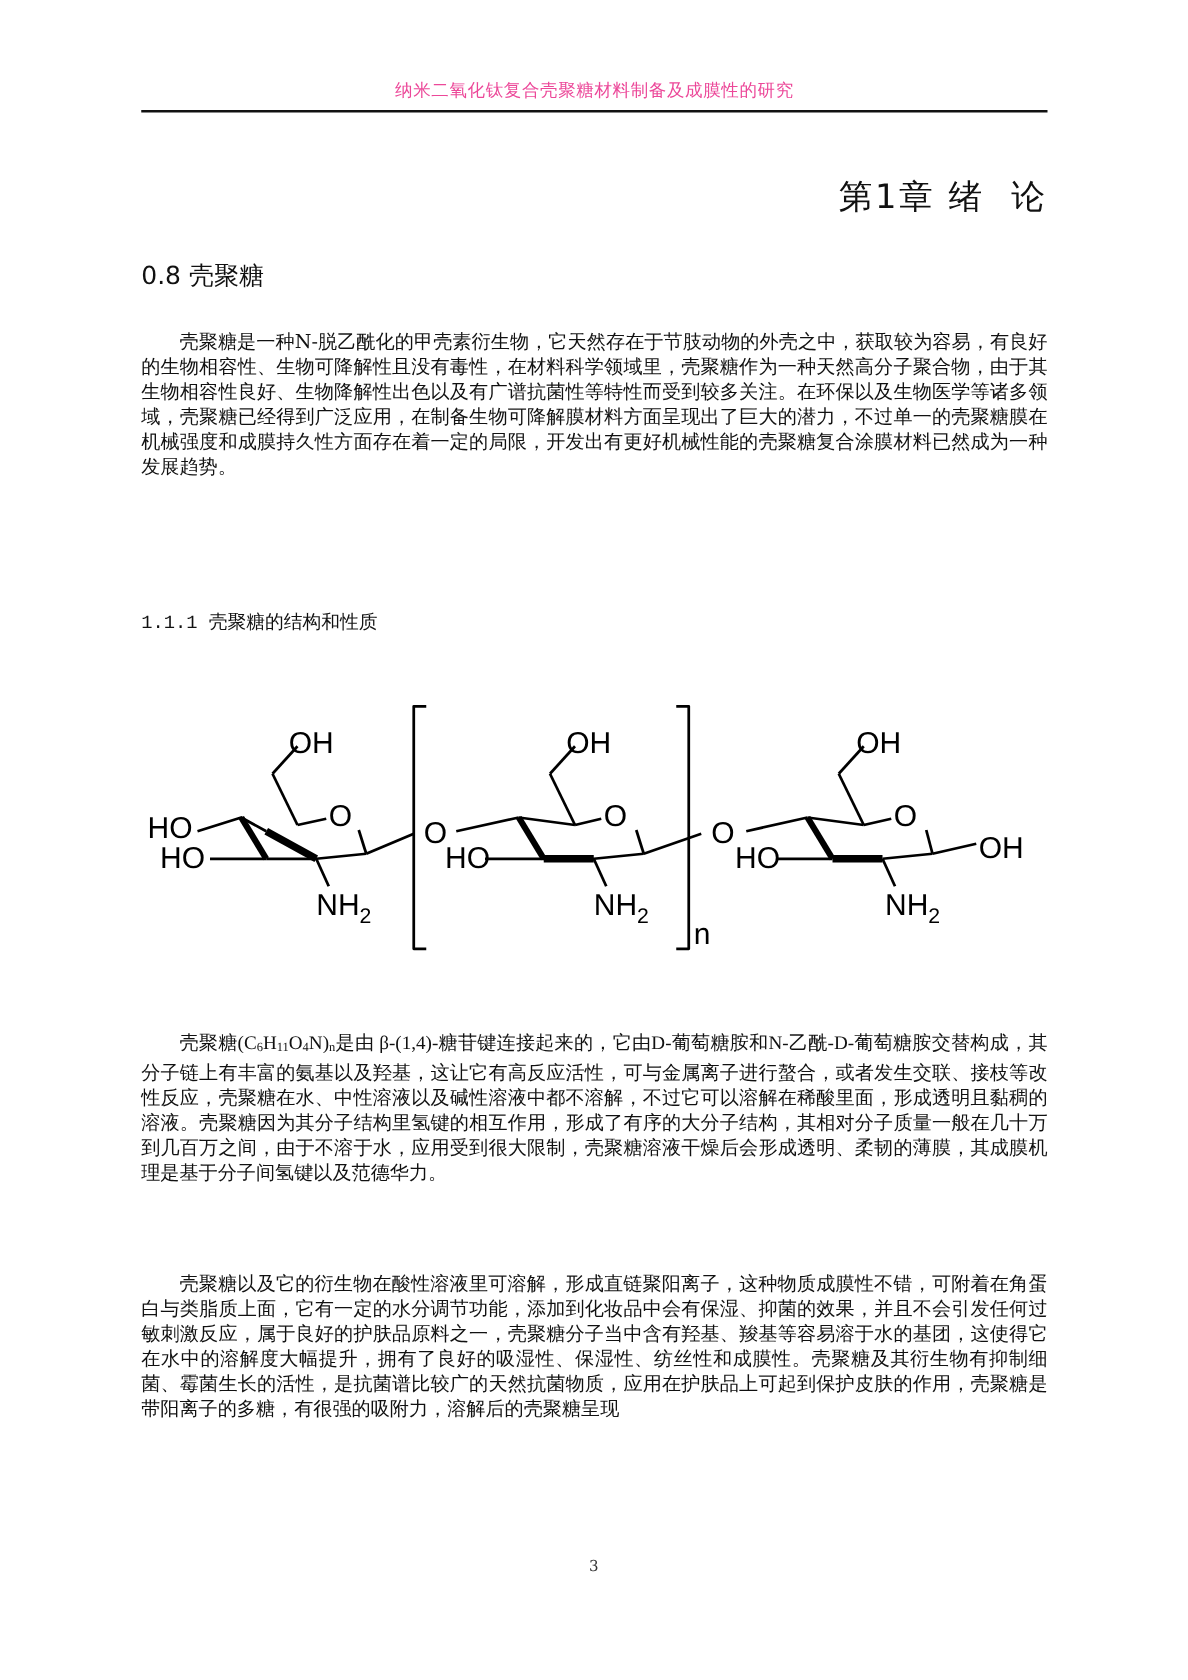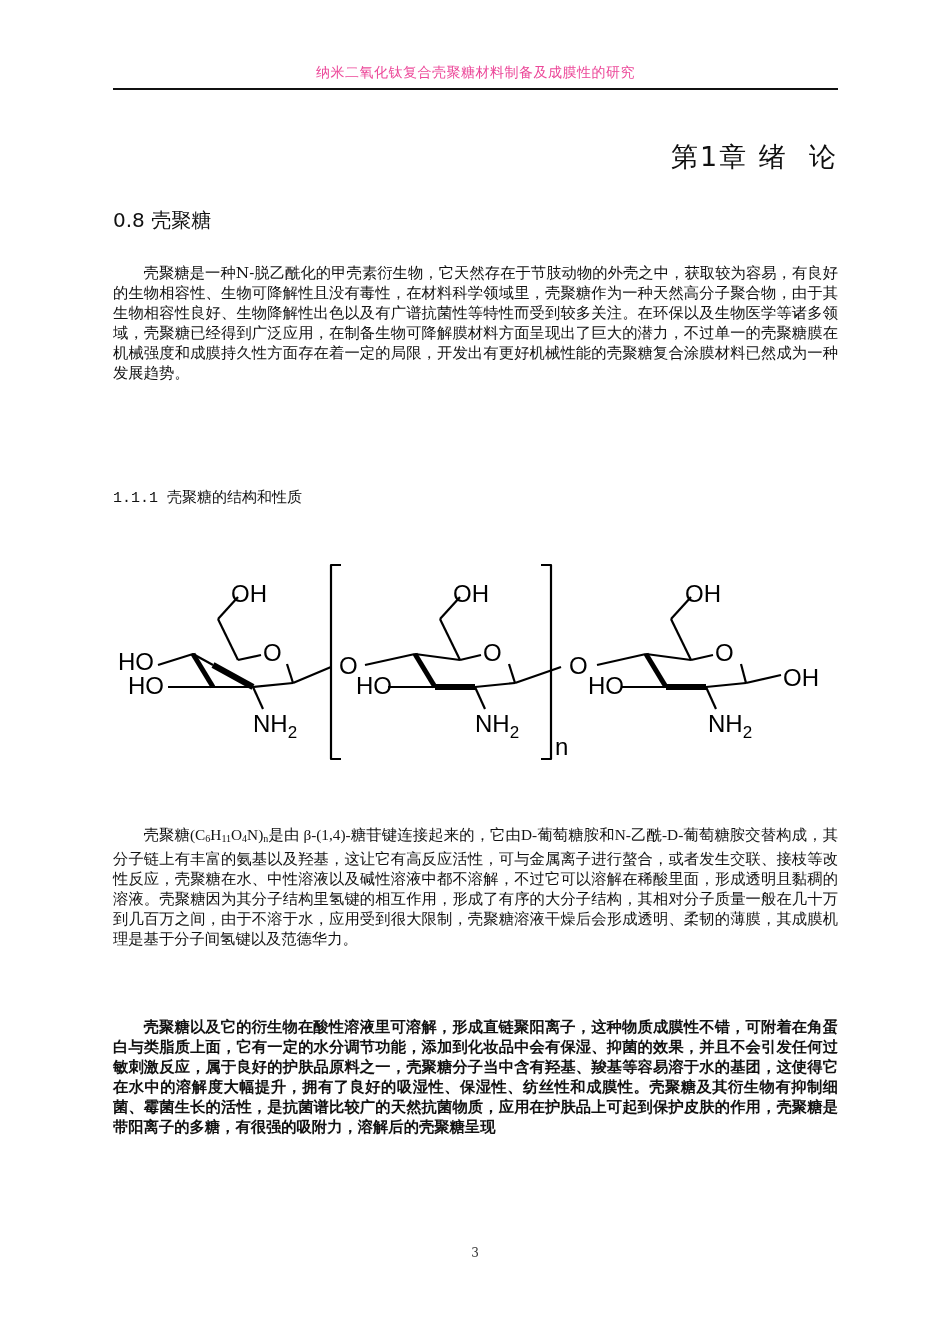--- a/index.html
+++ b/index.html
@@ -12,21 +12,21 @@
   .chapter-title { position: absolute; left: 113px; width: 725px; top: 139px; text-align: right;
          font-family: "DejaVu Sans", "Liberation Sans", sans-serif; font-size: 27px; letter-spacing: 2px; }
   .h2 { position: absolute; left: 113px; top: 207px; font-size: 20px;
          font-family: "DejaVu Sans", "Liberation Sans", sans-serif; }
   .h3 { position: absolute; left: 113px; top: 474px; font-size: 15px;
          font-family: Liberation Mono, monospace; margin-top: 14px; }
   .para { position: absolute; left: 113px; width: 725px; font-size: 15.3px; line-height: 20px;
           text-align: justify; text-indent: 2em; margin: 0; }
   .p1 { top: 263px; }
   .p2 { top: 825px; font-family: Liberation Serif, serif; }
-  .p3 { top: 1017px; font-weight: bold; }
+  .p3 { top: 1017px; }
   .figure { position: absolute; left: 113px; top: 557px; width: 725px; height: 210px; }
   .page-number { position: absolute; left: 0; width: 950px; top: 1246px; text-align: center; font-size: 12px; color: #333; }
   sub { font-size: 10px; vertical-align: -2px; }
   .chem { font-family: "Liberation Sans", "DejaVu Sans", sans-serif; font-size: 24px; fill: #000; }
 </style>
 </head>
 <body>
 
 <div class="page">
 

